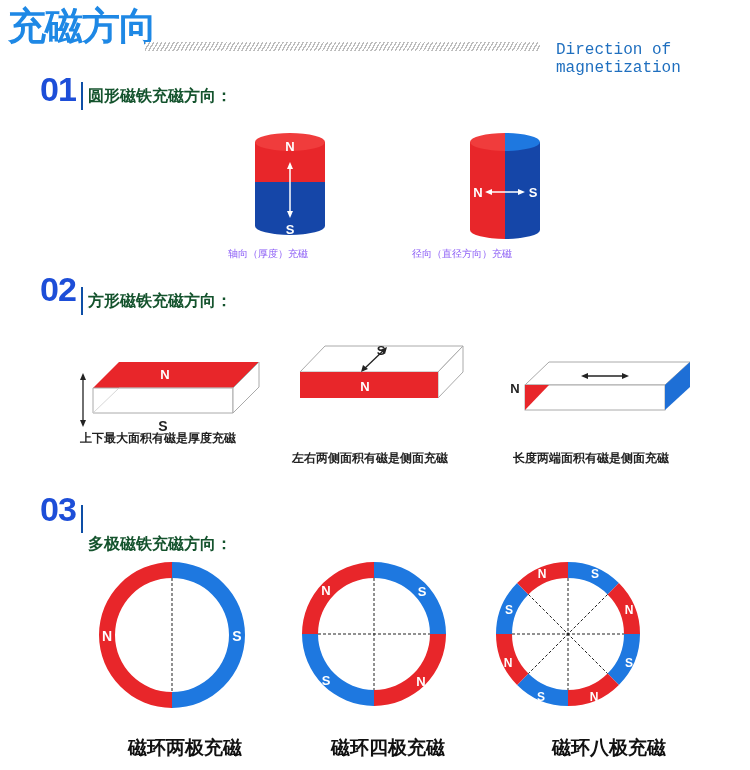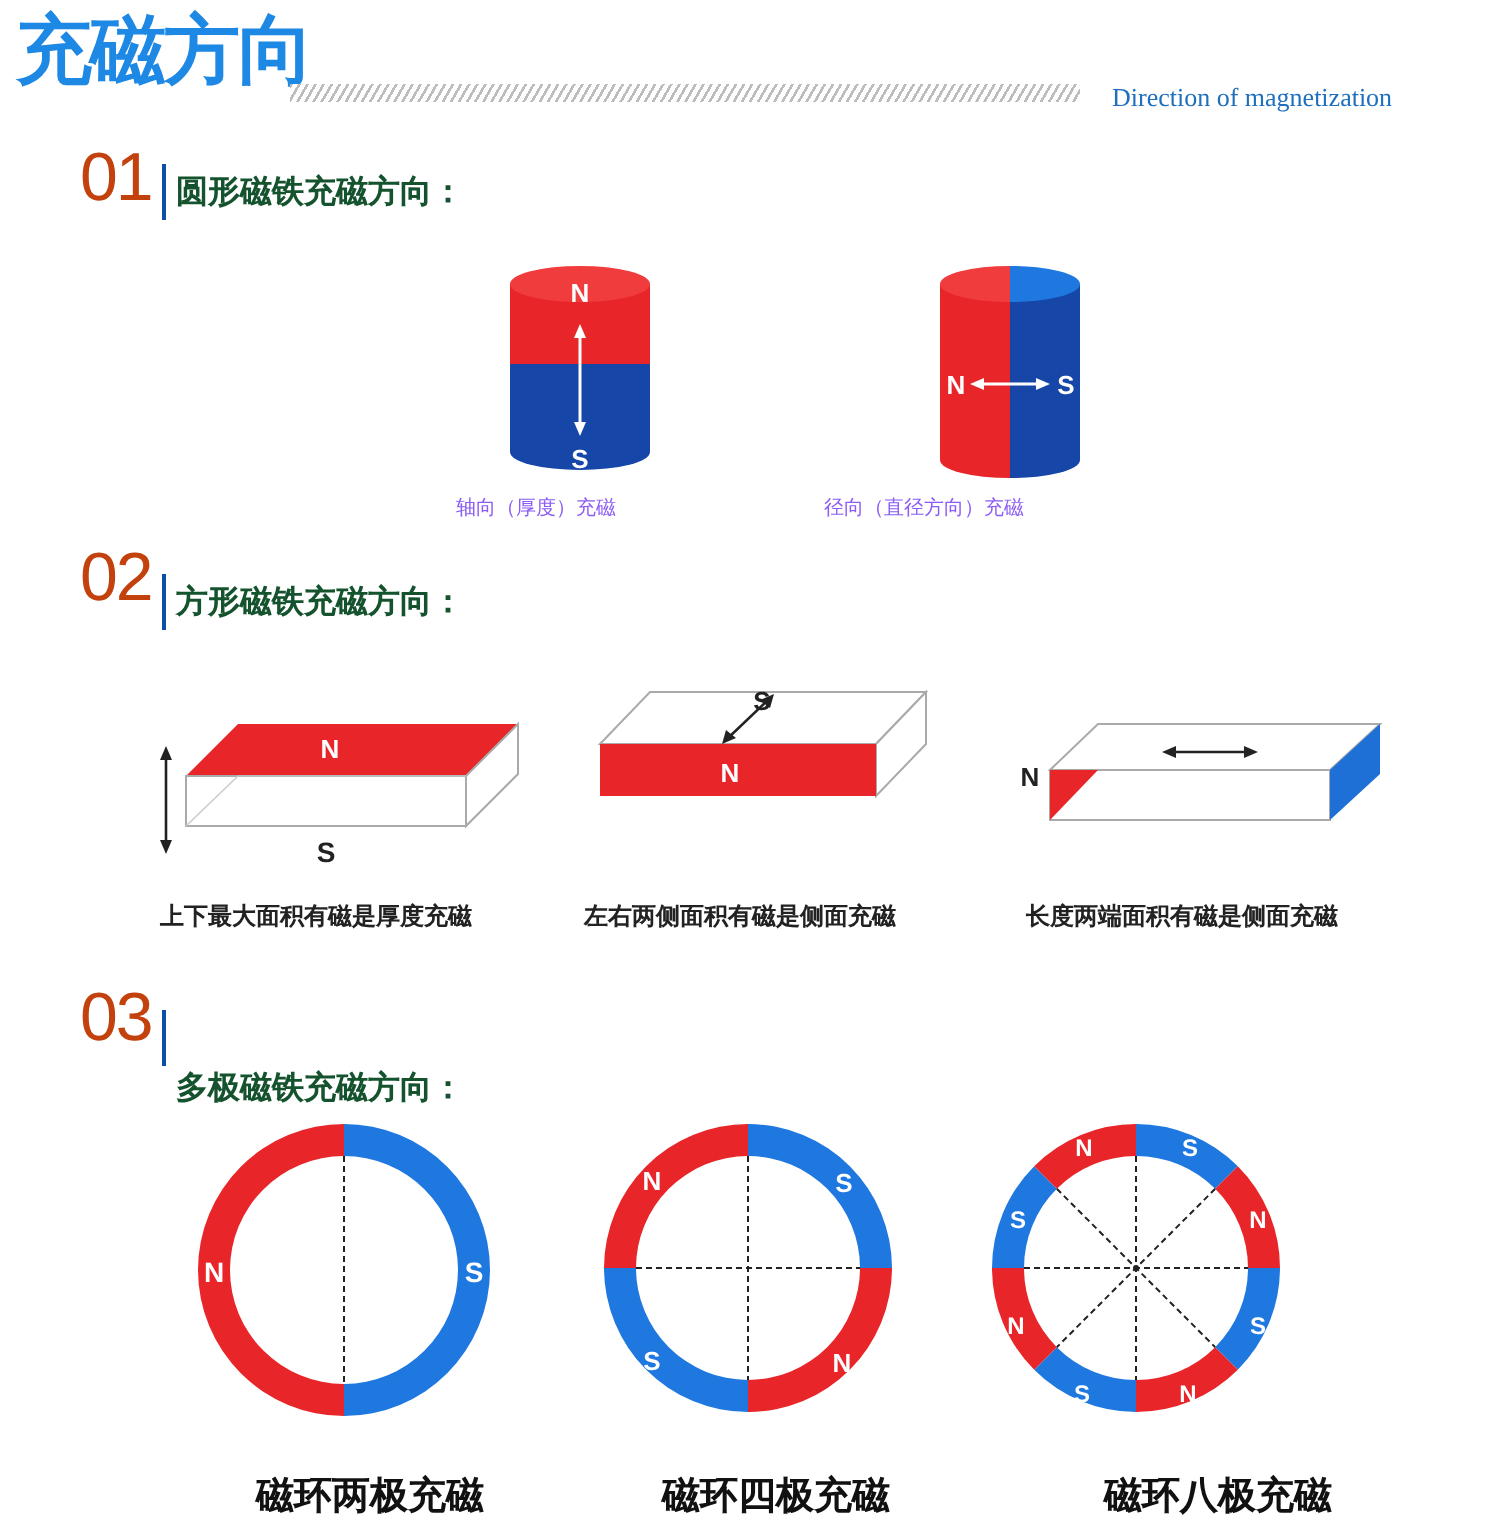--- a/index.html
+++ b/index.html
@@ -1,22 +1,22 @@
 <!DOCTYPE html>
 <html><head>
 <meta charset="utf-8">
 <style>
   html,body{margin:0;padding:0;background:#fff;}
   body{width:750px;height:770px;position:relative;overflow:hidden;font-family:"DejaVu Sans","Liberation Sans",sans-serif;}
   .abs{position:absolute;}
   .main-title{left:8px;top:4px;font-size:38px;font-weight:900;color:#1e88e5;letter-spacing:-1px;line-height:44px;font-family:Liberation Serif, serif;}
   .hatch{left:145px;top:42px;width:395px;height:9px;
     background:repeating-linear-gradient(120deg,#bdbdbd 0 1.3px,#fff 1.3px 3.5px);}
-  .subtitle{left:556px;top:41px;font-size:13px;color:#1f6fbf;font-family:Liberation Serif, serif;letter-spacing:0px;}
-  .sec-num{font-size:34px;font-weight:400;color:#c2410c;font-family:"Liberation Sans",sans-serif;letter-spacing:-1px;line-height:34px;text-align:center;}
+  .subtitle{left:556px;top:41px;font-size:16px;color:#1f6fbf;font-family:Liberation Mono, monospace;letter-spacing:0px;}
+  .sec-num{font-size:34px;font-weight:700;color:#1d4ed8;font-family:"Liberation Sans",sans-serif;letter-spacing:-1px;line-height:34px;text-align:center;}
   .sec-bar{width:2px;height:28px;background:#0d4ea6;}
   .sec-title{font-size:16px;color:#14532d;font-weight:bold;}
   .cap-red{font-size:10px;color:#8b5cf6;font-weight:normal;}
   .cap-black{font-size:12px;color:#222;font-weight:bold;}
   .cap-ring{font-size:19px;color:#111;font-weight:bold;}
   svg text{font-family:"Liberation Sans",sans-serif;font-weight:bold;}
 </style>
 </head>
 <body>
 
@@ -62,21 +62,21 @@
   <polygon points="18,33 158,33 158,58 18,58" fill="#fff" stroke="#aaa" stroke-width="1"></polygon>
   <polygon points="158,33 184,7 184,32 158,58" fill="#fff" stroke="#aaa" stroke-width="1"></polygon>
   <line x1="18" y1="58" x2="44" y2="33" stroke="#ccc" stroke-width="0.8"></line>
   <line x1="44" y1="33" x2="158" y2="33" stroke="#ccc" stroke-width="0.6"></line>
   <text x="90" y="24" font-size="13" fill="#fff" text-anchor="middle">N</text>
   <line x1="8" y1="22" x2="8" y2="68" stroke="#222" stroke-width="1.3"></line>
   <path d="M8 18 L5 25 L11 25 Z" fill="#222"></path>
   <path d="M8 72 L5 65 L11 65 Z" fill="#222"></path>
   <text x="88" y="76" font-size="14" fill="#222" text-anchor="middle">S</text>
 </svg>
-<div class="abs cap-black" style="left:80px;top:450px;">上下最大面积有磁是厚度充磁</div>
+<div class="abs cap-black" style="left:80px;top:430px;">上下最大面积有磁是厚度充磁</div>
 
 <svg class="abs" style="left:295px;top:340px;" width="180" height="80">
   <polygon points="5,32 30,6 168,6 143,32" fill="#fff" stroke="#aaa" stroke-width="1"></polygon>
   <polygon points="143,32 168,6 168,32 143,58" fill="#fff" stroke="#aaa" stroke-width="1"></polygon>
   <rect x="5" y="32" width="138" height="26" fill="#e8262a"></rect>
   <text x="86" y="15" font-size="13" fill="#222" text-anchor="middle">S</text>
   <line x1="68" y1="30" x2="90" y2="9" stroke="#222" stroke-width="1.3"></line>
   <path d="M66 32 L68 25 L73 29 Z" fill="#222"></path>
   <path d="M92 7 L90 14 L85 10 Z" fill="#222"></path>
   <text x="70" y="51" font-size="13" fill="#fff" text-anchor="middle">N</text>

